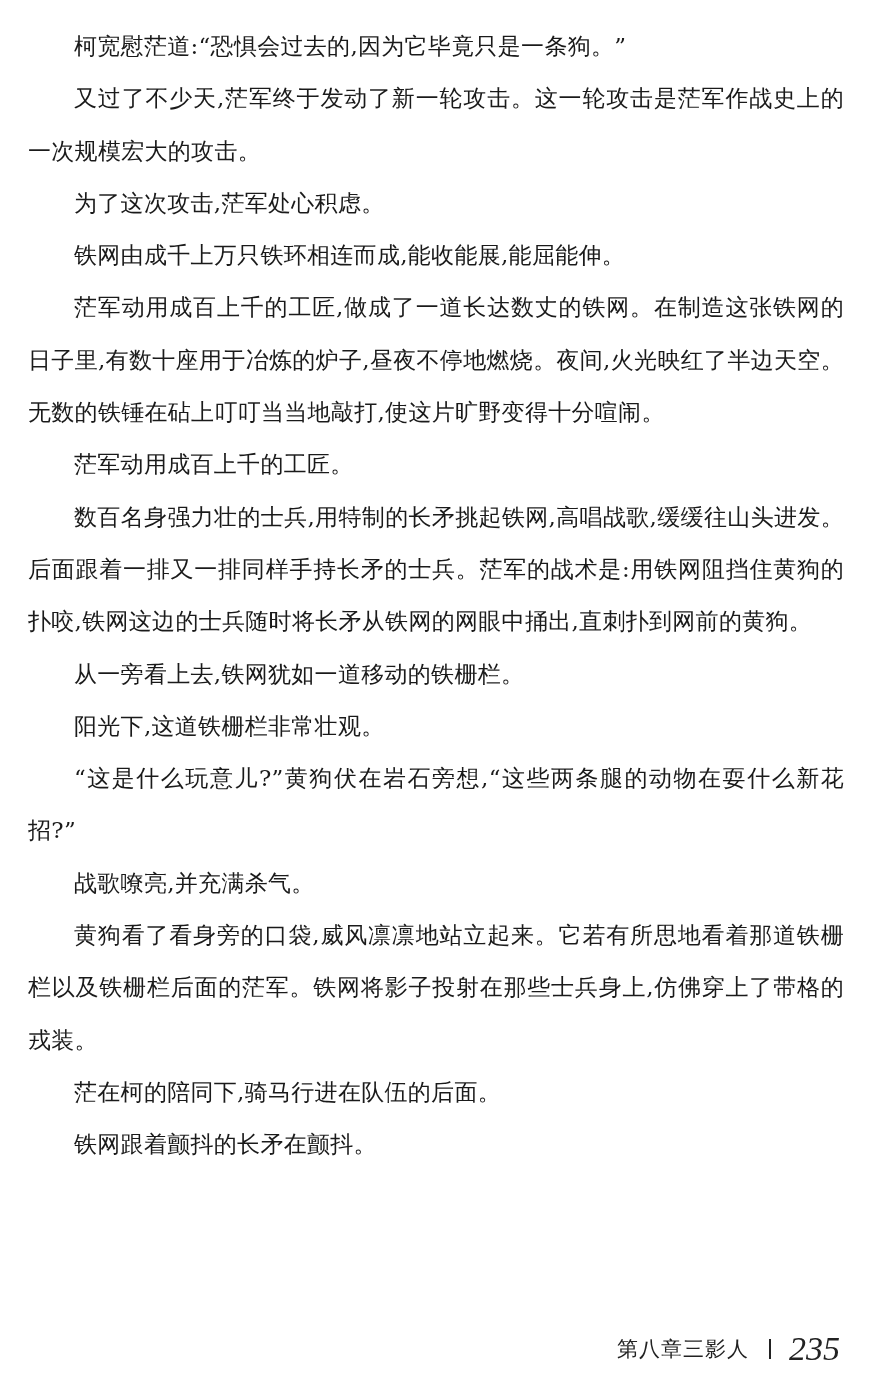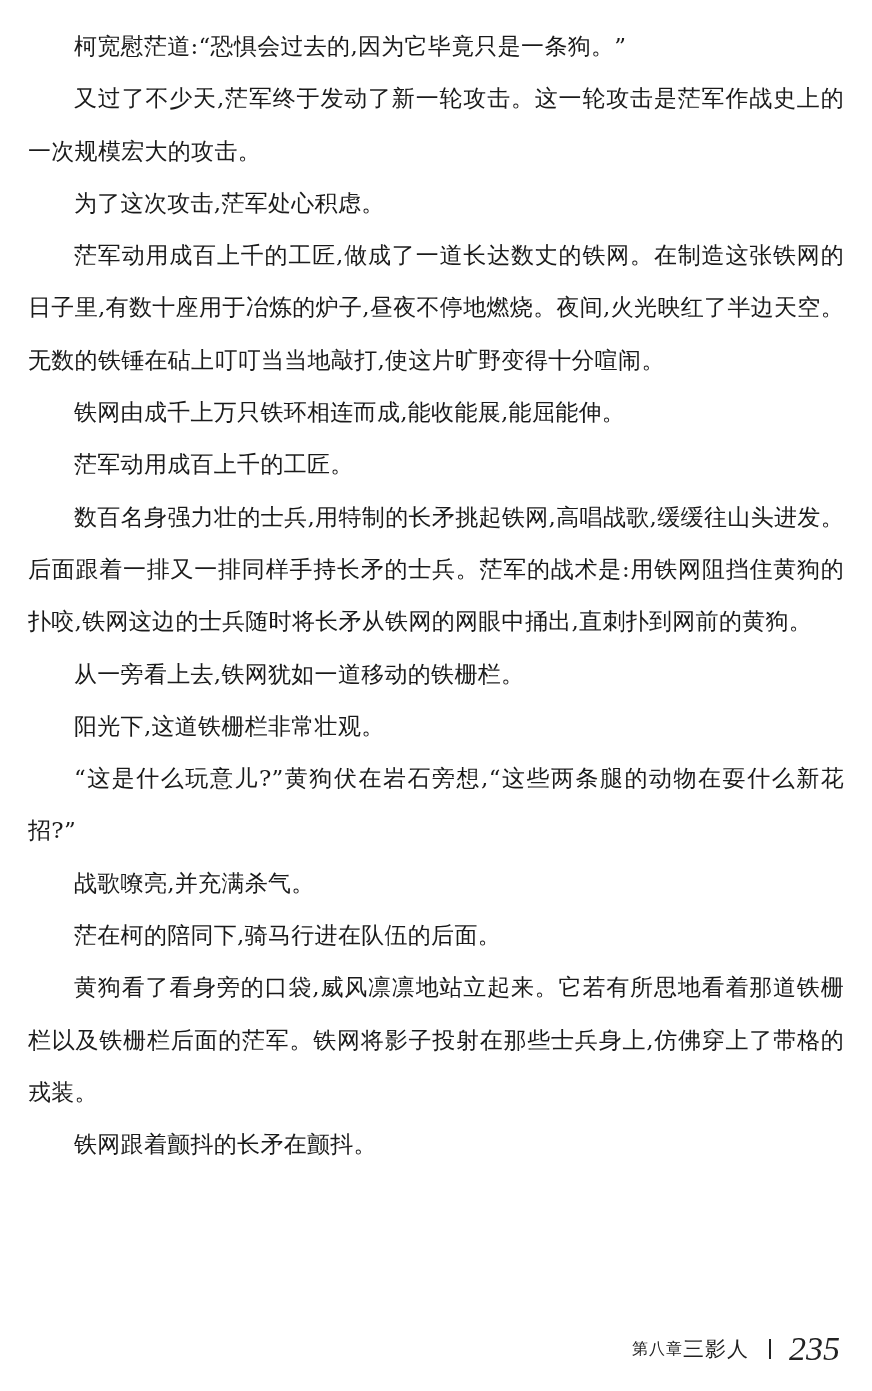--- a/index.html
+++ b/index.html
@@ -33,21 +33,21 @@
     .footer {
       position: absolute;
       right: 32px;
       top: 1330px;
       display: flex;
       align-items: center;
       font-family: "DejaVu Sans", "Liberation Sans", sans-serif;
       color: #222;
     }
     .footer .chapter {
-      font-size: 16px;
+      font-size: 21px;
       letter-spacing: 1px;
     }
     .footer .chapter-title {
       font-size: 21px;
       letter-spacing: 1px;
     }
     .footer .sep {
       display: inline-block;
       width: 2px;
       height: 20px;
@@ -60,30 +60,30 @@
       font-size: 34px;
     }
   </style>
 </head>
 <body>
 
 <div class="page">
   <p class="para">柯宽慰茫道:“恐惧会过去的,因为它毕竟只是一条狗。”</p>
   <p class="para">又过了不少天,茫军终于发动了新一轮攻击。这一轮攻击是茫军作战史上的一次规模宏大的攻击。</p>
   <p class="para">为了这次攻击,茫军处心积虑。</p>
+  <p class="para">铁网由成千上万只铁环相连而成,能收能展,能屈能伸。</p>
   <p class="para">茫军动用成百上千的工匠,做成了一道长达数丈的铁网。在制造这张铁网的日子里,有数十座用于冶炼的炉子,昼夜不停地燃烧。夜间,火光映红了半边天空。无数的铁锤在砧上叮叮当当地敲打,使这片旷野变得十分喧闹。</p>
-  <p class="para">铁网由成千上万只铁环相连而成,能收能展,能屈能伸。</p>
   <p class="para">茫军动用成百上千的工匠。</p>
   <p class="para">数百名身强力壮的士兵,用特制的长矛挑起铁网,高唱战歌,缓缓往山头进发。后面跟着一排又一排同样手持长矛的士兵。茫军的战术是:用铁网阻挡住黄狗的扑咬,铁网这边的士兵随时将长矛从铁网的网眼中捅出,直刺扑到网前的黄狗。</p>
   <p class="para">从一旁看上去,铁网犹如一道移动的铁栅栏。</p>
   <p class="para">阳光下,这道铁栅栏非常壮观。</p>
   <p class="para">“这是什么玩意儿?”黄狗伏在岩石旁想,“这些两条腿的动物在耍什么新花招?”</p>
   <p class="para">战歌嘹亮,并充满杀气。</p>
+  <p class="para">黄狗看了看身旁的口袋,威风凛凛地站立起来。它若有所思地看着那道铁栅栏以及铁栅栏后面的茫军。铁网将影子投射在那些士兵身上,仿佛穿上了带格的戎装。</p>
   <p class="para">茫在柯的陪同下,骑马行进在队伍的后面。</p>
-  <p class="para">黄狗看了看身旁的口袋,威风凛凛地站立起来。它若有所思地看着那道铁栅栏以及铁栅栏后面的茫军。铁网将影子投射在那些士兵身上,仿佛穿上了带格的戎装。</p>
   <p class="para">铁网跟着颤抖的长矛在颤抖。</p>
 </div>
 
 <div class="footer">
   <span class="chapter">第八章</span>
   <span class="chapter-title">三影人</span>
   <span class="sep"></span>
   <span class="page-num">235</span>
 </div>
 

